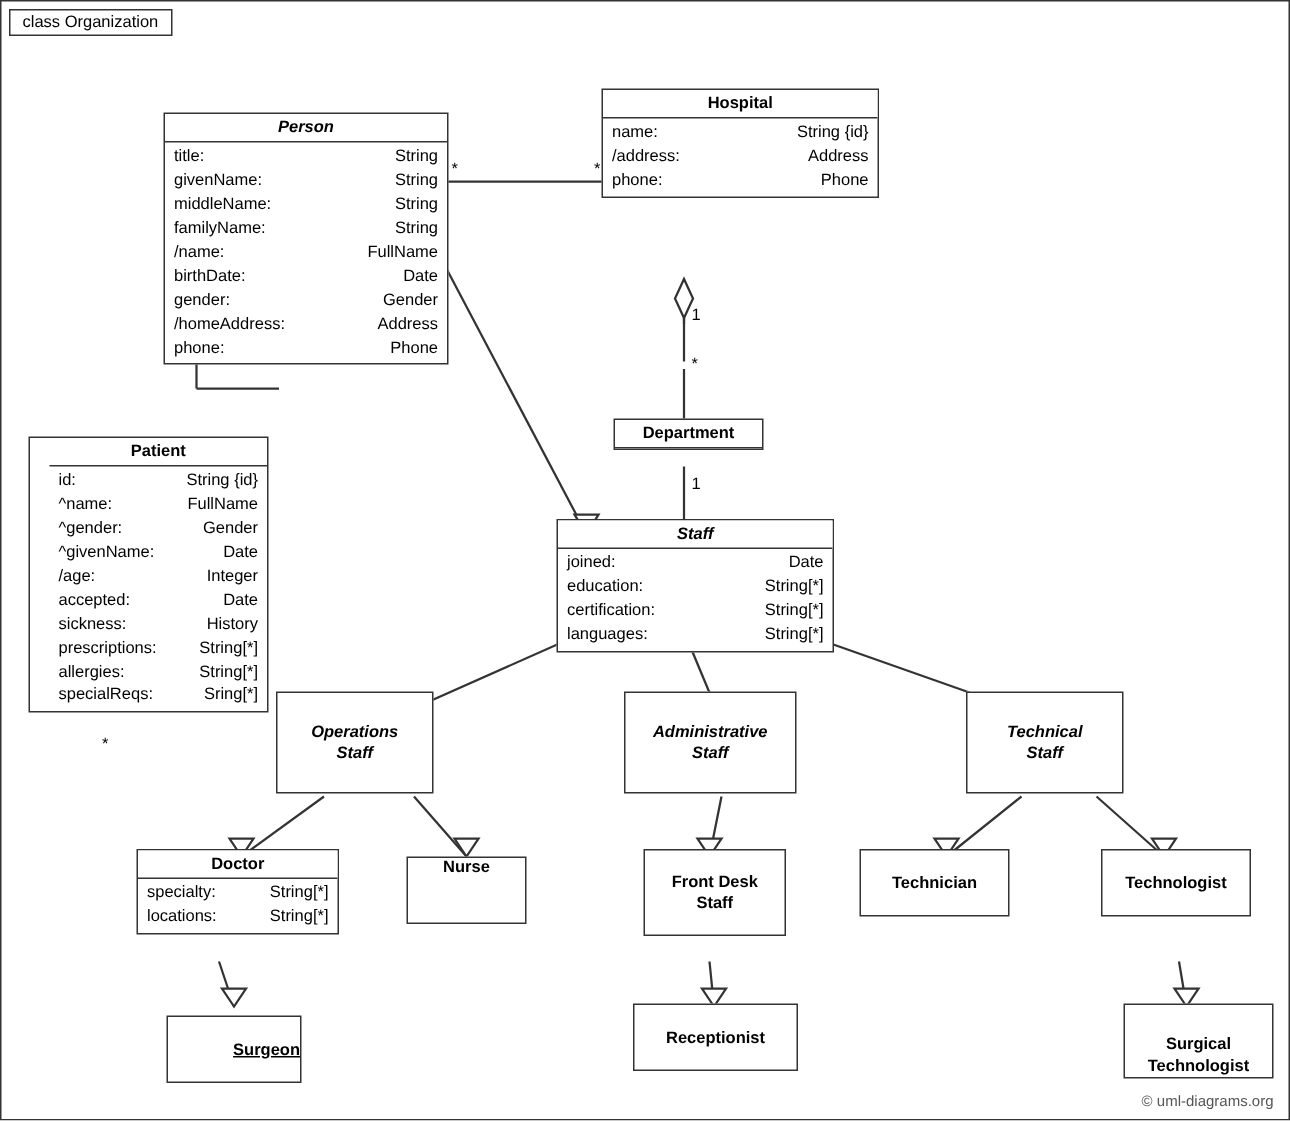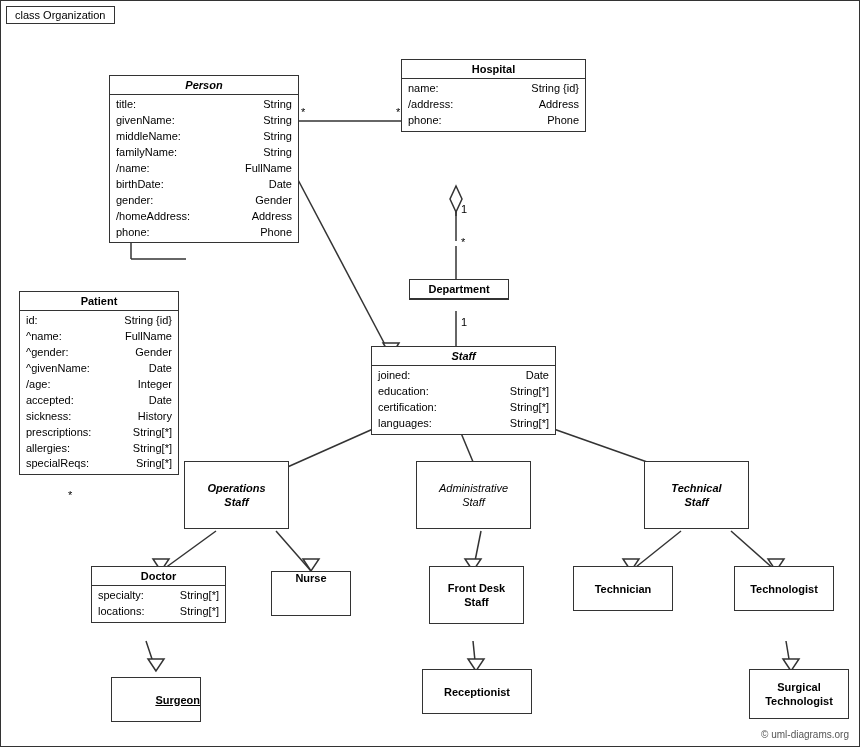--- a/index.html
+++ b/index.html
@@ -221,21 +221,21 @@
           <span class="attr-name">certification:</span>
           <span class="attr-type">String[*]</span>
         </div>
       <div class="attr-row">
           <span class="attr-name">languages:</span>
           <span class="attr-type">String[*]</span>
         </div>
     </div>
   </div>
 
-  <div class="class-box" style="left:18px; top:290px; width:160px;">
+  <div class="class-box" style="left:18px; top:290px; width:160px;padding-left:13px;">
     <div class="class-title">Patient</div>
     <div class="class-attrs">
       <div class="attr-row">
           <span class="attr-name">id:</span>
           <span class="attr-type">String {id}</span>
         </div>
       <div class="attr-row">
           <span class="attr-name">^name:</span>
           <span class="attr-type">FullName</span>
         </div>
@@ -272,21 +272,21 @@
           <span class="attr-type">Sring[*]</span>
         </div>
     </div>
   </div>
 
   <div class="class-box" style="left:183px; top:460px; width:105px; height:68px; display:flex; flex-direction:column; justify-content:center; align-items:center;">
     <div style="font-style:italic; font-weight:bold; text-align:center; line-height:1.3;">Operations<br>Staff</div>
   </div>
 
   <div class="class-box" style="left:415px; top:460px; width:115px; height:68px; display:flex; flex-direction:column; justify-content:center; align-items:center;">
-    <div style="font-style:italic; font-weight:normal; text-align:center; line-height:1.3;">Administrative<br>Staff</div>
+    <div style="font-style:italic; font-weight:bold; text-align:center; line-height:1.3;">Administrative<br>Staff</div>
   </div>
 
   <div class="class-box" style="left:643px; top:460px; width:105px; height:68px; display:flex; flex-direction:column; justify-content:center; align-items:center;">
     <div style="font-style:italic; font-weight:bold; text-align:center; line-height:1.3;">Technical<br>Staff</div>
   </div>
 
   <div class="class-box" style="left:90px; top:565px; width:135px;">
     <div class="class-title">Doctor</div>
     <div class="class-attrs">
       <div class="attr-row">
@@ -317,21 +317,21 @@
   </div>
 
   <div class="class-box" style="left:110px; top:676px; width:90px; height:45px; display:flex; flex-direction:column; justify-content:center; align-items:flex-end;text-decoration:underline;">
     <div style="font-weight:bold;">Surgeon</div>
   </div>
 
   <div class="class-box" style="left:421px; top:668px; width:110px; height:45px; display:flex; flex-direction:column; justify-content:center; align-items:center;">
     <div style="font-weight:bold;">Receptionist</div>
   </div>
 
-  <div class="class-box" style="left:748px; top:668px; width:100px; height:50px; display:flex; flex-direction:column; justify-content:center; align-items:center;">
+  <div class="class-box" style="left:748px; top:668px; width:100px; height:50px; display:flex; flex-direction:column; justify-content:flex-end; align-items:center;">
     <div style="font-weight:bold; text-align:center; line-height:1.3;">Surgical<br>Technologist</div>
   </div>
 
   <div class="copyright">
     <span>© uml-diagrams.org</span>
   </div>
 
 </div>
 
 </body></html>

